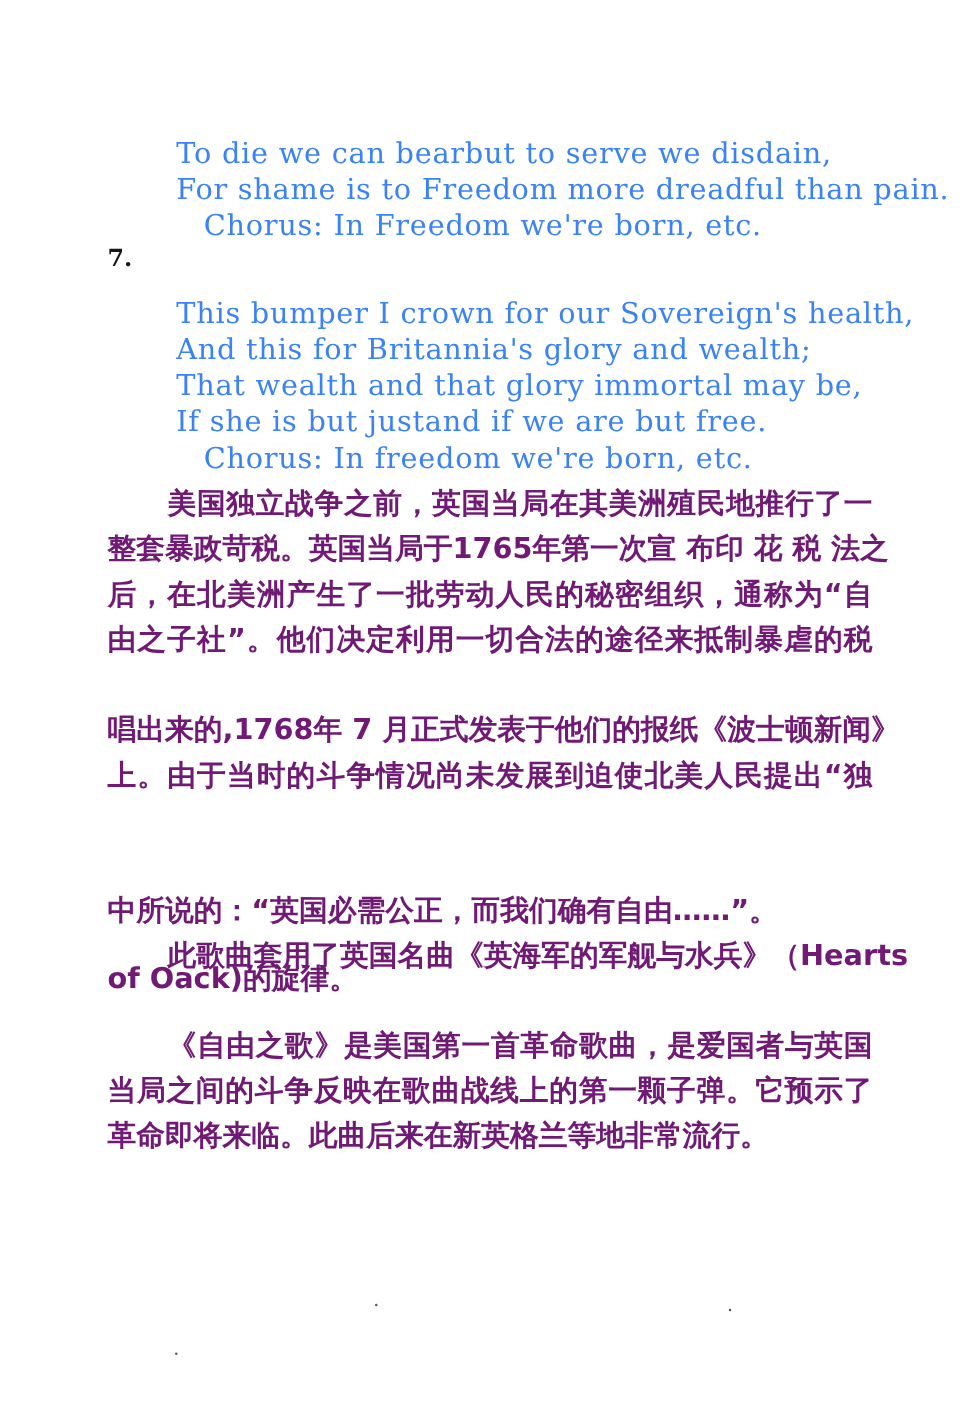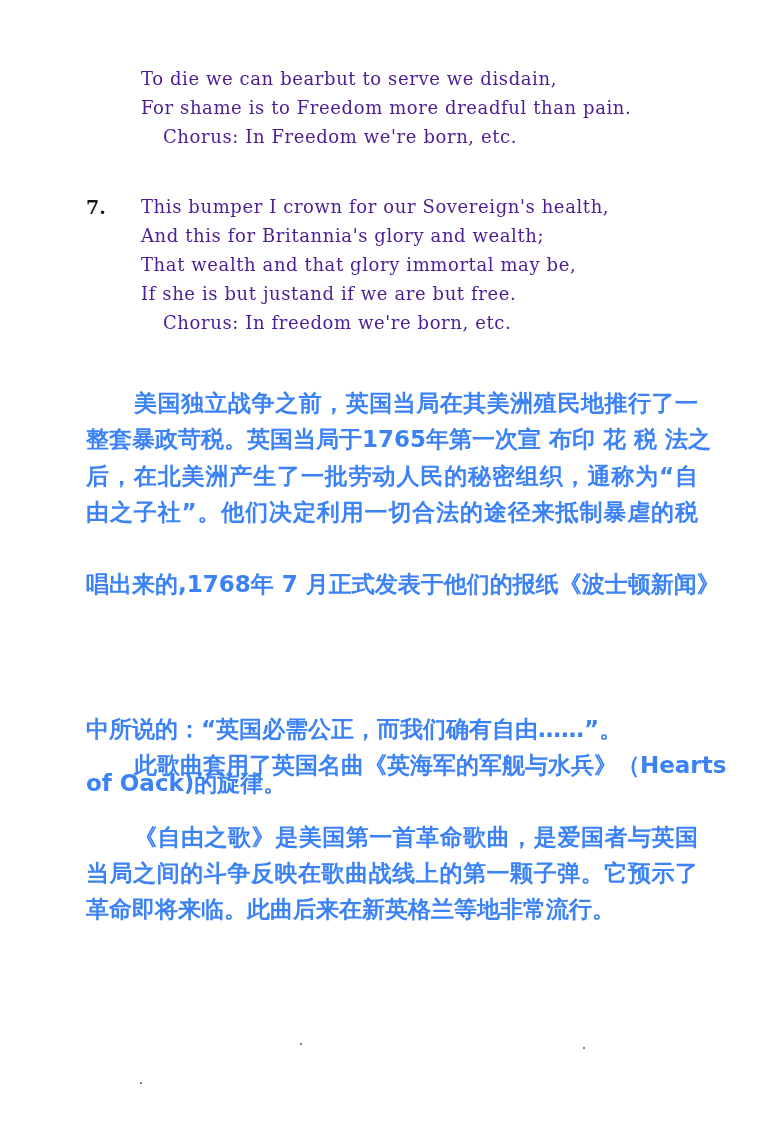--- a/index.html
+++ b/index.html
@@ -16,44 +16,45 @@
     }
     .page {
       position: absolute;
       left: 0; top: 0;
       width: 772px;
       height: 1125px;
     }
     .verse-line {
       position: absolute;
       font-family: "DejaVu Serif", "Liberation Serif", serif;
-      font-size: 18px;
+      font-size: 23px;
       letter-spacing: 0.6px;
       white-space: nowrap;
       line-height: 1;
-      color: #4c1d95;
+      color: #3b82f6;
+      margin-top: 42px;
     }
     .verse-num {
       position: absolute;
       font-family: "DejaVu Serif", "Liberation Serif", serif;
       font-size: 19px;
       font-weight: bold;
       line-height: 1;
       color: #161616;
     }
     .cn-line {
       position: absolute;
       left: 86px;
       width: 612px;
       font-family: "DejaVu Sans", "Liberation Sans", sans-serif;
       font-size: 23px;
       font-weight: bold;
       line-height: 1;
       white-space: nowrap;
-      color: #3b82f6;
+      color: #701a75;
       text-align: justify;
       text-align-last: justify;
     }
     .cn-line.last {
       text-align-last: left;
     }
     .cn-line.indent { left: 134px; width: 564px; }
     .speck {
       position: absolute;
       width: 2px; height: 2px;
@@ -75,20 +76,21 @@
   <div class="verse-line" style="left:141px; top:227px;">And this for Britannia's glory and wealth;</div>
   <div class="verse-line" style="left:141px; top:256px;">That wealth and that glory immortal may be,</div>
   <div class="verse-line" style="left:141px; top:285px;">If she is but justand if we are but free.</div>
   <div class="verse-line" style="left:163px; top:314px;">Chorus: In freedom we're born, etc.</div>
 
   <div class="cn-line indent" style="top:392px;">美国独立战争之前，英国当局在其美洲殖民地推行了一</div>
   <div class="cn-line" style="top:428px;">整套暴政苛税。英国当局于1765年第一次宣 布印 花 税 法之</div>
   <div class="cn-line" style="top:465px;">后，在北美洲产生了一批劳动人民的秘密组织，通称为“自</div>
   <div class="cn-line" style="top:501px;">由之子社”。他们决定利用一切合法的途径来抵制暴虐的税</div>
   <div class="cn-line" style="top:573px;">唱出来的,1768年 7 月正式发表于他们的报纸《波士顿新闻》</div>
+  <div class="cn-line" style="top:610px;">上。由于当时的斗争情况尚未发展到迫使北美人民提出“独</div>
   <div class="cn-line indent" style="top:754px;">此歌曲套用了英国名曲《英海军的军舰与水兵》（Hearts</div>
 
   <div class="cn-line last" style="top:718px;">中所说的：“英国必需公正，而我们确有自由……”。</div>
   <div class="cn-line last" style="top:772px;">of Oack)的旋律。</div>
 
   <div class="cn-line indent" style="top:826px;">《自由之歌》是美国第一首革命歌曲，是爱国者与英国</div>
   <div class="cn-line" style="top:862px;">当局之间的斗争反映在歌曲战线上的第一颗子弹。它预示了</div>
   <div class="cn-line last" style="top:898px;">革命即将来临。此曲后来在新英格兰等地非常流行。</div>
 
   <div class="speck" style="left:300px; top:1043px;"></div>

